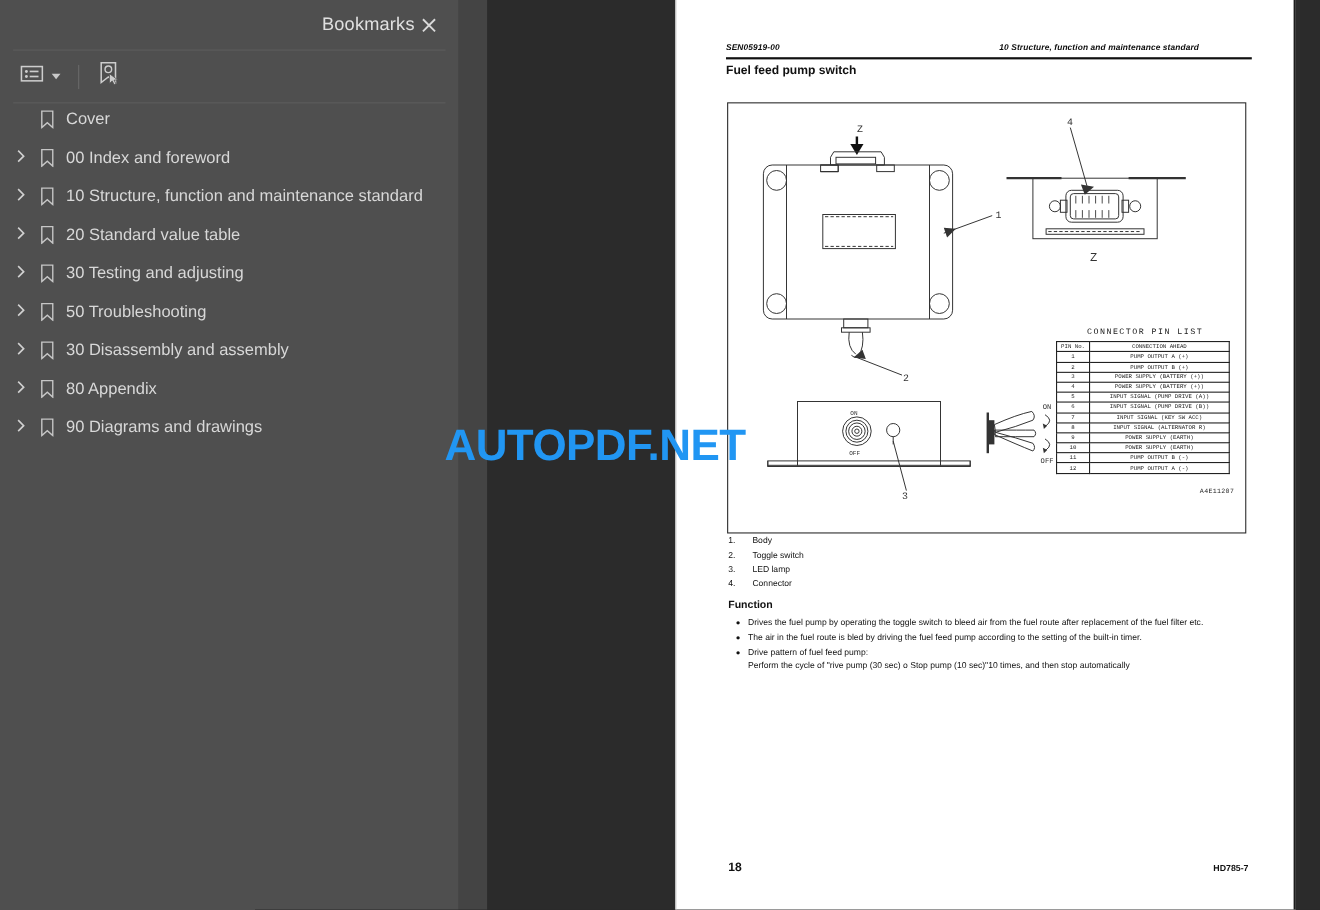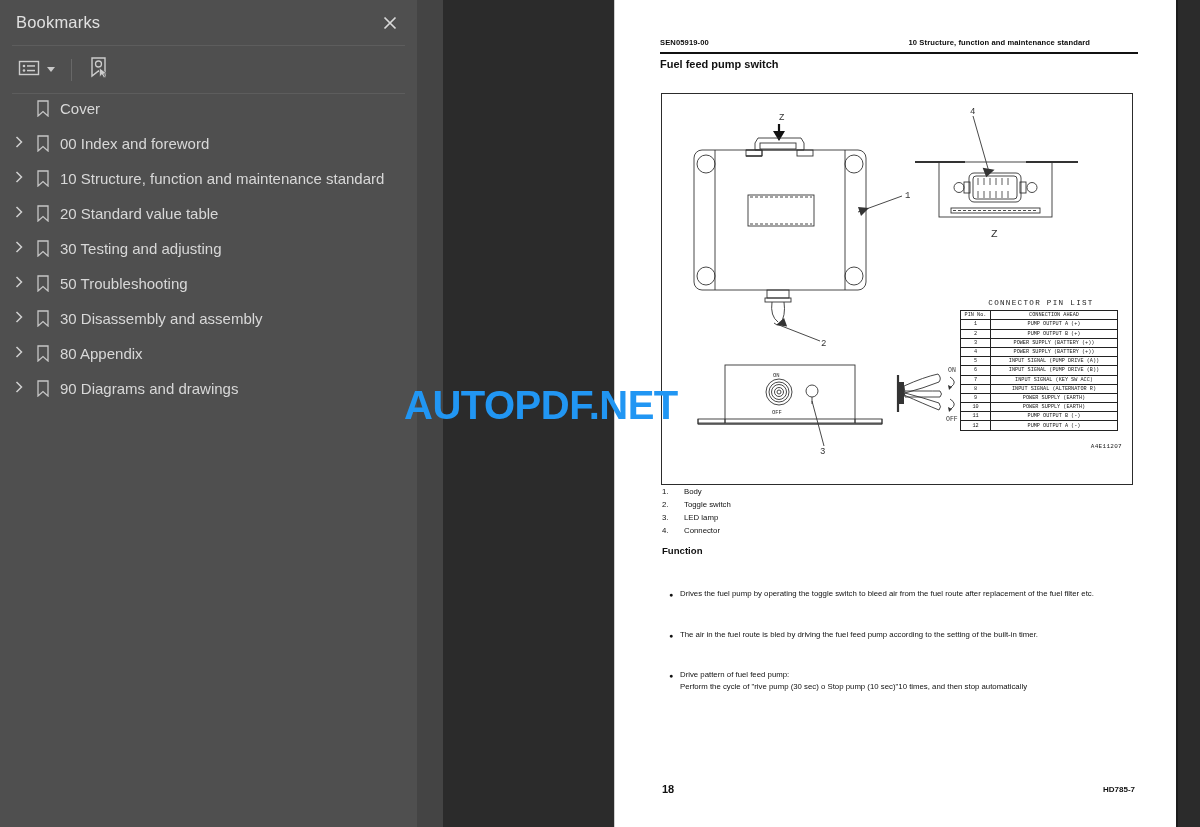--- a/index.html
+++ b/index.html
@@ -21,20 +21,21 @@
   }
   .sb-header {
     height: 45px;
     display: flex; align-items: center;
     padding: 0 14px 0 16px;
     position: relative;
   }
   .sb-title {
     color: #e0e0e0; font-size: 16.5px; letter-spacing: .2px;
     flex: 1 1 auto;
+    text-align: right;
   }
   .sb-close {
     width: 26px; height: 26px;
     display: flex; align-items: center; justify-content: center;
     cursor: pointer;
   }
   .sb-close svg { display: block; }
   .sb-divider {
     height: 1px; background: #5d5d5d;
     margin: 0 12px;
@@ -92,21 +93,21 @@
     width: 564px; height: 827px;
     background: #ffffff;
     border-right: 2px solid #1c1c1c;
     border-left: 1px solid #cfcfcf;
     overflow: hidden;
   }
   .page-inner { position: absolute; left: 45px; top: 0; width: 478px; height: 827px; }
 
   .pg-head {
     position: absolute; top: 38px; left: 0; width: 430px;
-    display: flex; justify-content: space-between; align-items: flex-start;
+    display: flex; justify-content: space-between; align-items: flex-start; font-style: italic;
   }
   .pg-head .sen { font-size: 7.6px; font-weight: bold; color: #0b0b0b; letter-spacing: .1px; }
   .pg-head .sec { font-size: 7.6px; font-weight: bold; color: #0b0b0b; letter-spacing: .1px; }
   .pg-head-rule { position: absolute; top: 52px; left: 0; width: 478px; height: 2px; background: #111; }
 
   .pg-title {
     position: absolute; top: 58px; left: 0;
     font-size: 11px; font-weight: bold; color: #111;
   }
 
@@ -123,21 +124,21 @@
   .parts { position: absolute; top: 485px; left: 2px; width: 470px; }
   .part-row { display: flex; font-size: 7.8px; color: #111; line-height: 13px; }
   .part-num { width: 22px; flex: 0 0 22px; }
   .part-name { flex: 1 1 auto; }
 
   .fn-head {
     position: absolute; top: 545px; left: 2px;
     font-size: 9.6px; font-weight: bold; color: #111;
   }
   .fn-list { position: absolute; top: 560px; left: 2px; width: 472px; }
-  .fn-row { display: flex; font-size: 7.8px; color: #111; line-height: 11.6px; margin-bottom: 1px; margin-top: 28px; }
+  .fn-row { display: flex; font-size: 7.8px; color: #111; line-height: 11.6px; margin-bottom: 1px; }
   .fn-bullet { width: 18px; flex: 0 0 18px; text-align: center; font-size: 7px; padding-top: 1px; }
   .fn-text { flex: 1 1 auto; }
 
   .pg-foot-num {
     position: absolute; bottom: 32px; left: 2px;
     font-size: 11px; font-weight: bold; color: #111;
   }
   .pg-foot-model {
     position: absolute; bottom: 33px; right: 3px;
     font-size: 8px; font-weight: bold; color: #111;

